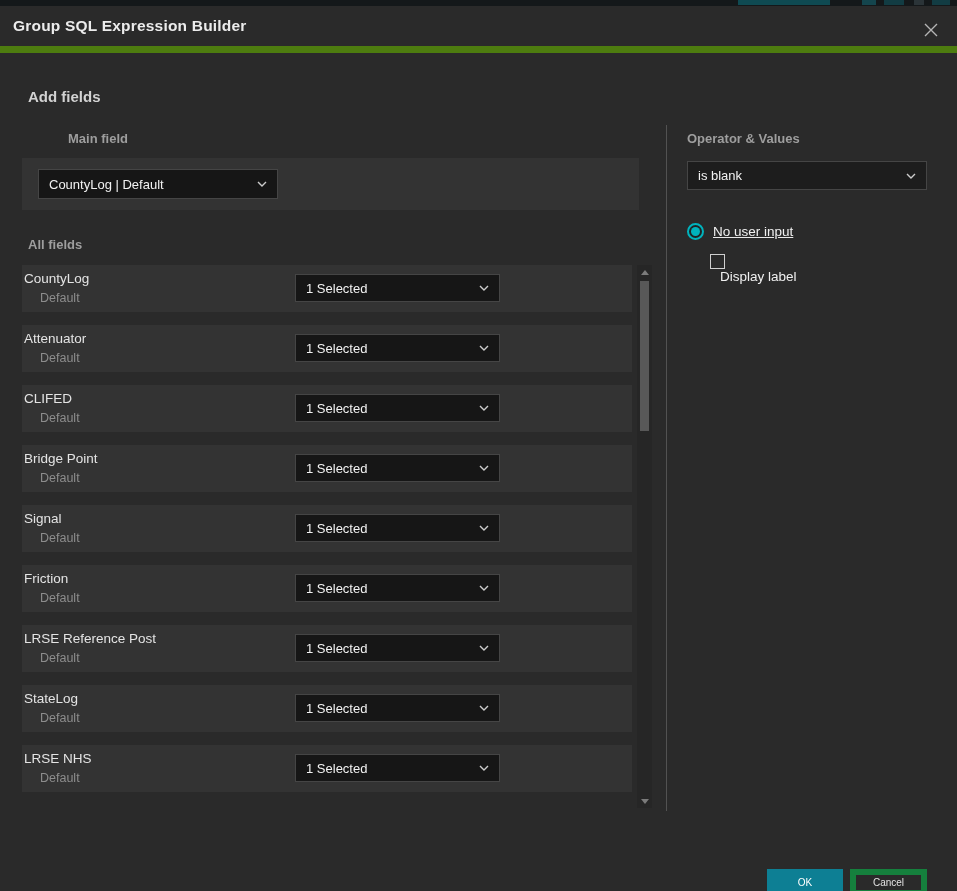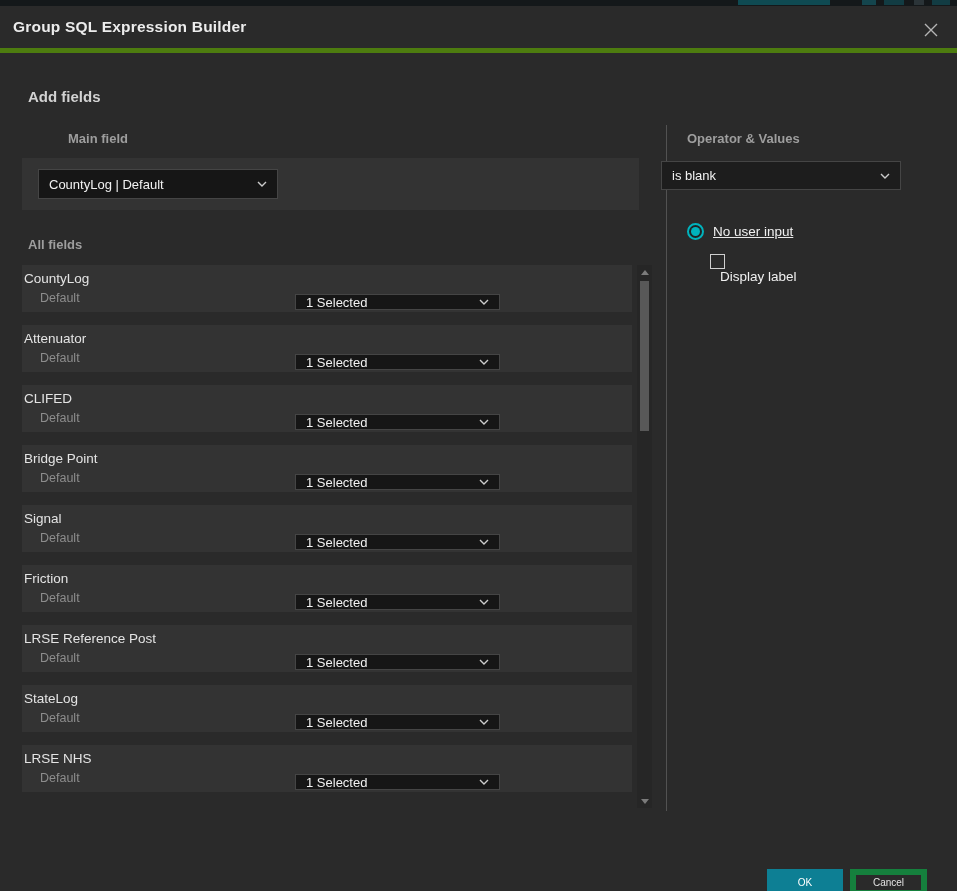--- a/index.html
+++ b/index.html
@@ -15,21 +15,21 @@
   .bg-strip { position:absolute; top:0; left:0; width:957px; height:6px; background:#14181a; }
   .bg-frag { position:absolute; top:0; height:5px; }
 
   
   .dialog {
     position:absolute; top:6px; left:0; width:957px; height:885px;
     background:#2a2a2a;
   }
   .dlg-header {
     position:absolute; top:0; left:0; width:100%; height:47px;
-    border-bottom:5px solid #4d7c0f;
+    border-bottom:7px solid #4d7c0f;
     display:flex; align-items:center;
   }
   .dlg-title { margin-left:13px; font-size:15.5px; font-weight:600; color:#ececec; letter-spacing:.2px; }
   .close-btn {
     position:absolute; right:12px; top:10px; width:28px; height:28px;
     display:flex; align-items:center; justify-content:center; cursor:pointer;
   }
 
   .section-heading { position:absolute; left:28px; top:82px; font-size:15px; font-weight:700; color:#d2d2d2; }
   .sub-label { font-size:13px; font-weight:600; color:#9e9e9e; }
@@ -53,42 +53,42 @@
   .cal-ic { margin-right:8px; display:flex; align-items:center; }
 
   
   .fields-list { position:absolute; left:22px; top:259px; width:610px; }
   .field-row {
     position:relative; height:47px; background:#333333; margin-bottom:13px;
   }
   .fr-name { position:absolute; left:2px; top:6px; font-size:13.5px; color:#e4e4e4; }
   .fr-sub  { position:absolute; left:18px; top:26px; font-size:12.5px; color:#8d8d8d; }
   .fr-dd   { position:absolute; left:273px; top:9px; width:205px; }
-  .fr-dd .dropdown { width:205px; height:16px;margin-top:20px; }
+  .fr-dd .dropdown { width:205px; height:28px; }
 
   
   .scrollbar {
     position:absolute; left:637px; top:259px; width:15px; height:543px;
     background:#262626;
   }
   .sb-up, .sb-down {
     position:absolute; left:0; width:15px; height:14px;
     display:flex; align-items:center; justify-content:center; cursor:pointer;
   }
   .sb-up { top:0; } .sb-down { bottom:0; }
   .tri-up { width:0; height:0; border-left:4px solid transparent; border-right:4px solid transparent; border-bottom:5px solid #7b7b7b; }
   .tri-down { width:0; height:0; border-left:4px solid transparent; border-right:4px solid transparent; border-top:5px solid #7b7b7b; }
   .sb-thumb { position:absolute; left:3px; top:16px; width:9px; height:150px; background:#585858; cursor:grab; }
 
   
   .v-divider { position:absolute; left:666px; top:119px; width:1px; height:686px; background:#525252; }
 
   
   #operator-label { position:absolute; left:687px; top:125px; }
-  .op-dd { position:absolute; left:661px; top:155px; width:240px; }
+  .op-dd { position:absolute; left:687px; top:155px; width:240px; }
   .op-dd .dropdown { width:240px; height:29px; background:#1d1d1d; }
 
   .radio-row { position:absolute; left:687px; top:217px; display:flex; align-items:center; cursor:pointer;text-decoration:underline; }
   .radio-outer {
     width:17px; height:17px; border-radius:50%;
     border:2px solid #00b3bd; background:#1f2324;
     display:flex; align-items:center; justify-content:center;
   }
   .radio-dot { width:9px; height:9px; border-radius:50%; background:#00b3bd; }
   .radio-label { margin-left:9px; font-size:13.5px; color:#f0f0f0; }

